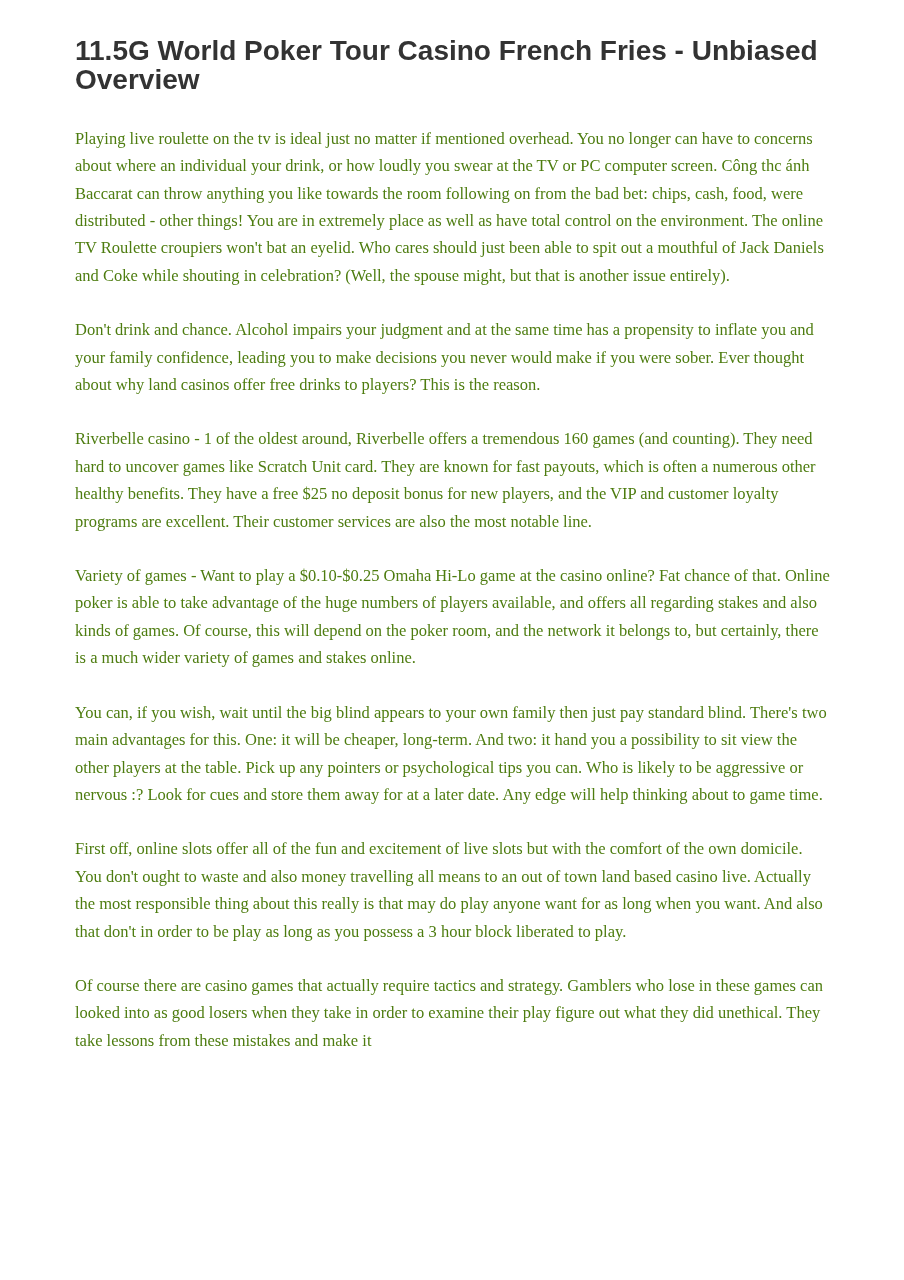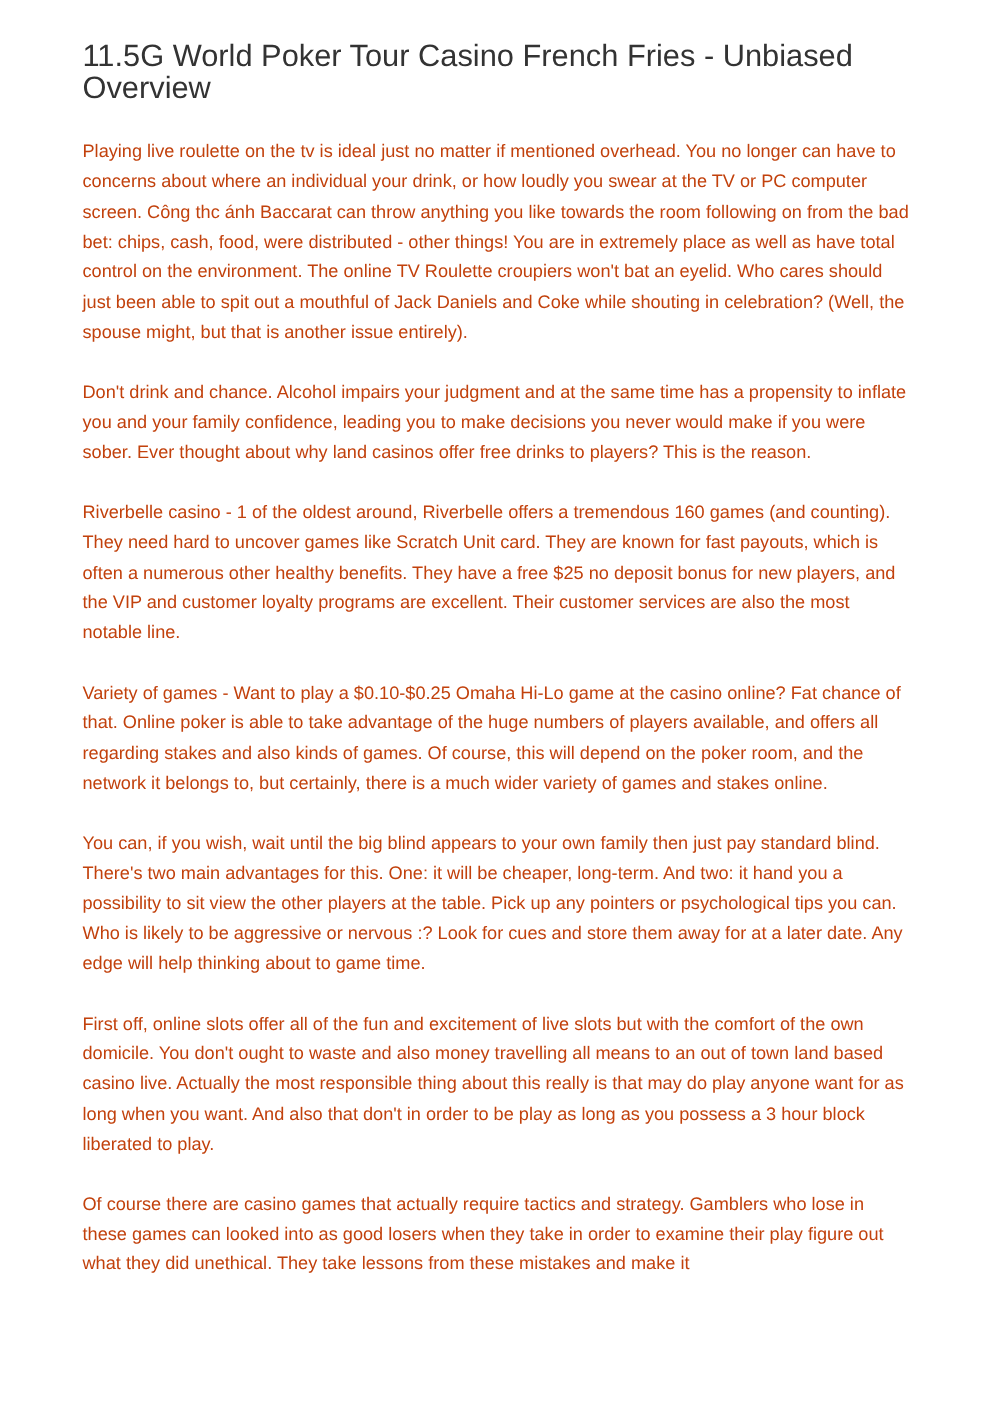--- a/index.html
+++ b/index.html
@@ -15,31 +15,31 @@
     color: #333333;
   }
   .page {
     box-sizing: border-box;
     width: 904px;
     padding: 36px 74px 0 75px;
   }
   .page-title {
     font-family: "Liberation Sans", sans-serif;
     font-size: 28px;
-    font-weight: 400;
+    font-weight: 700;
     line-height: 1.05;
     letter-spacing: 0;
     color: #333333;
     margin: 0 0 30px 0;
   }
   .article-paragraph {
-    font-family: Liberation Sans, sans-serif;
+    font-family: Liberation Serif, serif;
     font-size: 16.5px;
     line-height: 27.4px;
-    color: #c2410c;
+    color: #4d7c0f;
     margin: 0 0 27px 0;
   }
 </style>
 </head>
 <body>
 
 <div class="page">
   <h1 class="page-title">11.5G World Poker Tour Casino French Fries - Unbiased Overview</h1>
 
   <p class="article-paragraph">Playing live roulette on the tv is ideal just no matter if mentioned overhead. You no longer can have to concerns about where an individual your drink, or how loudly you swear at the TV or PC computer screen. Công thc ánh Baccarat can throw anything you like towards the room following on from the bad bet: chips, cash, food, were distributed - other things! You are in extremely place as well as have total control on the environment. The online TV Roulette croupiers won't bat an eyelid. Who cares should just been able to spit out a mouthful of Jack Daniels and Coke while shouting in celebration? (Well, the spouse might, but that is another issue entirely).</p>

